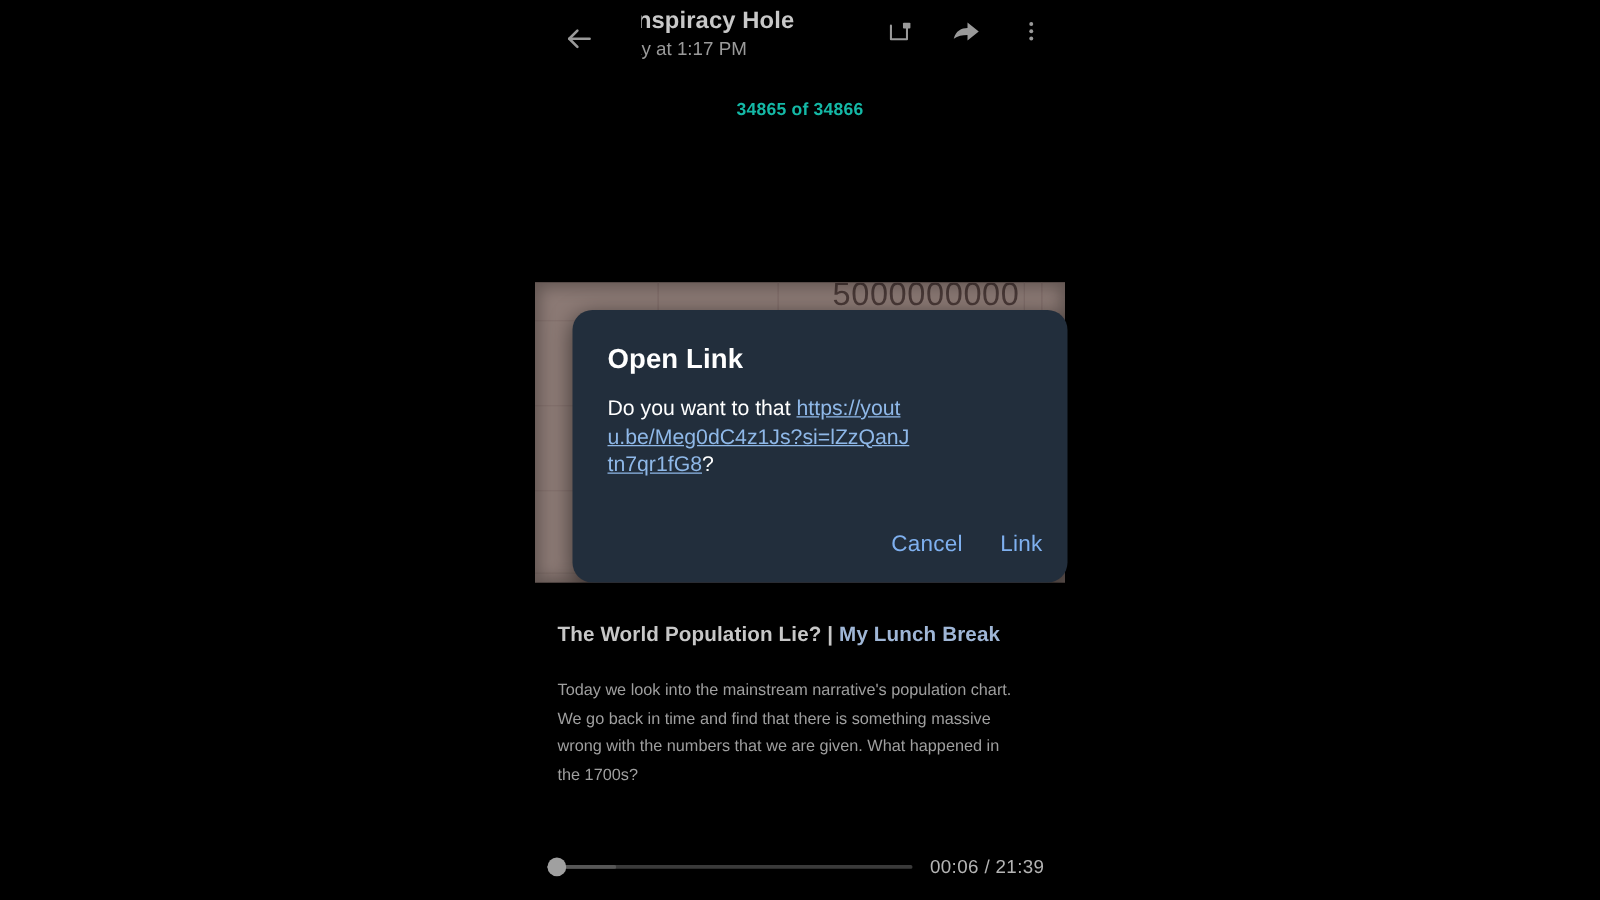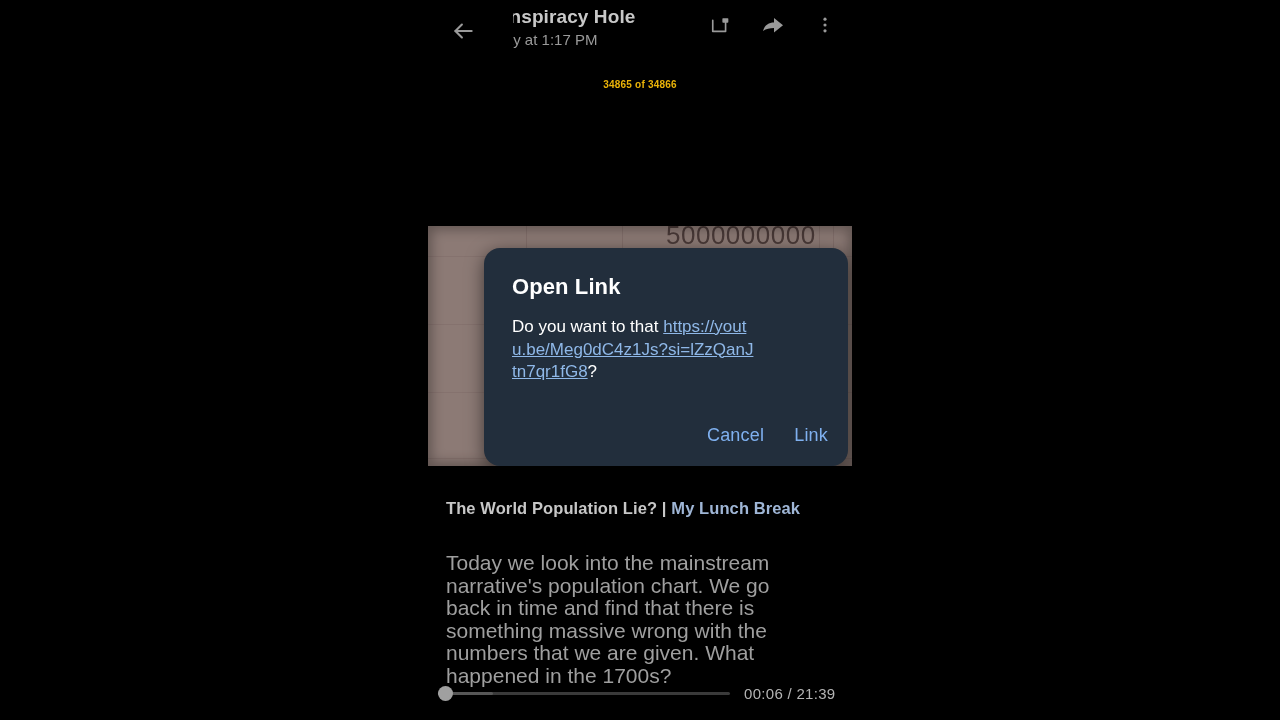--- a/index.html
+++ b/index.html
@@ -95,23 +95,23 @@
   }
   .icon-btn svg { display:block; }
 
   
   .counter {
     position: absolute;
     left: 0;
     top: 79px;
     width: 424px;
     text-align: center;
-    font-size: 10px;
+    font-size: 14px;
     font-weight: 700;
-    color: #eab308;
+    color: #14b8a6;
     letter-spacing: 0.2px;
   }
 
   
   .player {
     position: absolute;
     left: 0;
     top: 226px;
     width: 424px;
     height: 240px;
@@ -165,23 +165,23 @@
   
   .scrim {
     position: absolute;
     left: 0; top: 0;
     width: 1280px; height: 720px;
     background: rgba(0,0,0,0.0);
     pointer-events: none;
   }
   .dialog {
     position: absolute;
-    left: 484px;
+    left: 458px;
     top: 248px;
-    width: 364px;
+    width: 396px;
     height: 218px;
     background: #222e3c;
     border-radius: 16px;
     box-shadow: 0 4px 18px rgba(0,0,0,0.55);
     box-sizing: border-box;
   }
   .dialog-title {
     position: absolute;
     left: 28px;
     top: 26px;
@@ -240,22 +240,22 @@
     color: #c7c7c7;
     line-height: 24px;
     letter-spacing: 0.1px;
   }
   .video-title .chan {
     color: #9fb6d6;
     font-weight: 700;
     text-align: right;
   }
   .video-desc {
-    margin-top: 32px;
-    font-size: 21px;
+    margin-top: 21px;
+    font-size: 13px;
     line-height: 22.6px;
     color: #9f9f9f;
     width: 372px;
   }
 
   
   .controls {
     position: absolute;
     left: 0;
     top: 678px;

